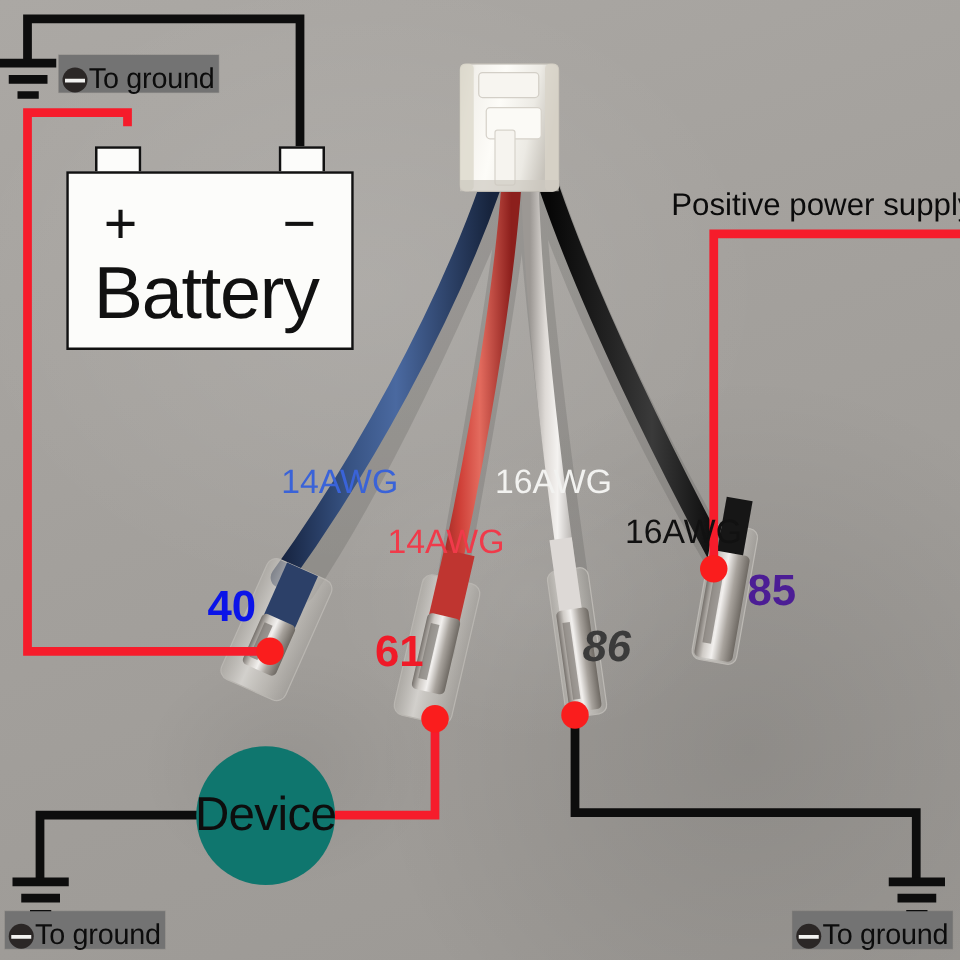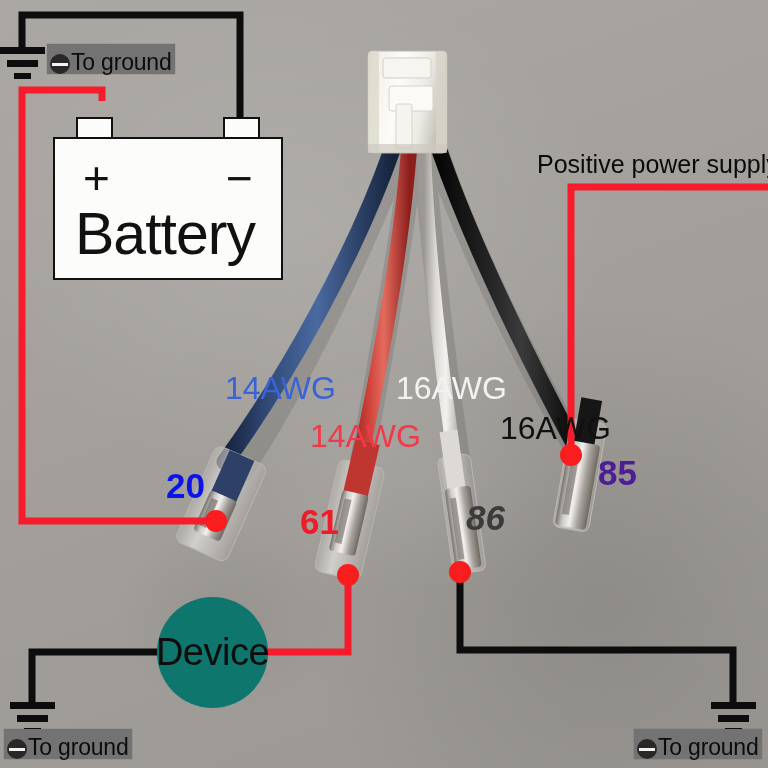--- a/index.html
+++ b/index.html
@@ -114,21 +114,21 @@
     color: #0d0d0d;
     letter-spacing: -0.5px;
   }
 
   
   .anno {
     position: absolute;
     white-space: nowrap;
     line-height: 1;
   }
-  .anno.awg     { font-size: 32px; }
+  .anno.awg     { font-size: 27px; }
   .anno.pinnum  { font-size: 35px; font-weight: bold; }
   .anno.supply  { font-size: 25px; color: #0b0b0b; }
 </style>
 </head>
 <body>
 
 <div id="stage" style="background: rgb(165, 162, 159);">
 
   <div class="wall"></div>
 
@@ -301,18 +301,18 @@
     <span class="txt">To ground</span>
   </div>
 
   <div class="anno supply" style="left:537px; top:152px;">Positive power supply</div>
 
   <div class="anno awg" style="left:225px; top:372px; color:#3a63d8;">14AWG</div>
   <div class="anno awg" style="left:310px; top:420px; color:#f03a4a;">14AWG</div>
   <div class="anno awg" style="left:396px; top:372px; color:#f2f2f0;">16AWG</div>
   <div class="anno awg" style="left:500px; top:412px; color:#111111;">16AWG</div>
 
-  <div class="anno pinnum" style="left:166px; top:468px; color:#0b14e8;">20</div>
+  <div class="anno pinnum" style="left:166px; top:468px; color:#0b14e8;">40</div>
   <div class="anno pinnum" style="left:300px; top:504px; color:#f01a28;">61</div>
   <div class="anno pinnum" style="left:466px; top:500px; color:#3b3b3b;font-style:italic;">86</div>
   <div class="anno pinnum" style="left:598px; top:455px; color:#4c1d95;">85</div>
 
 </div>
 
 </body></html>

